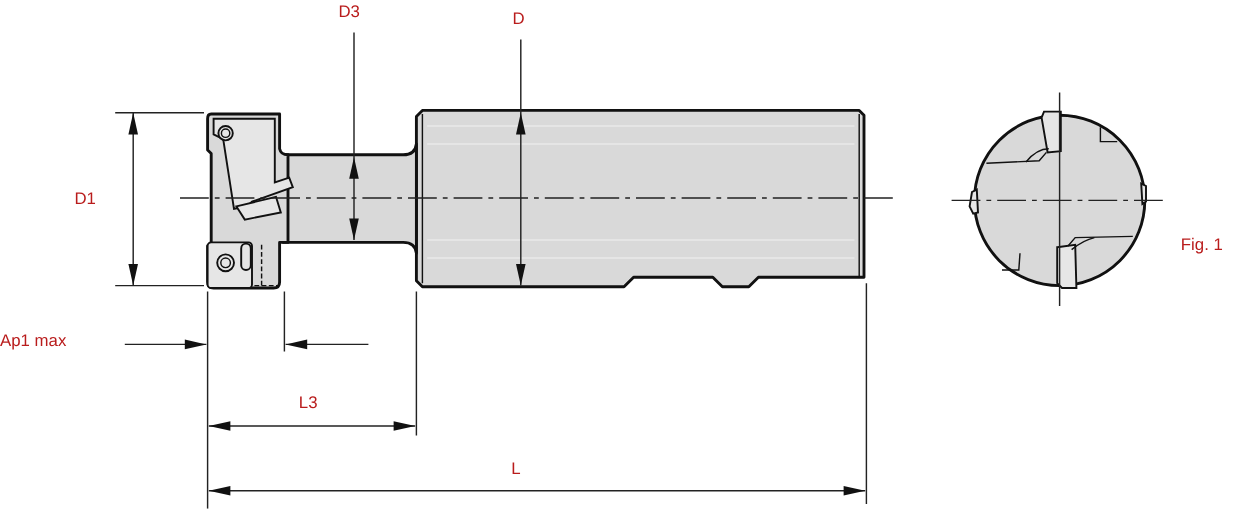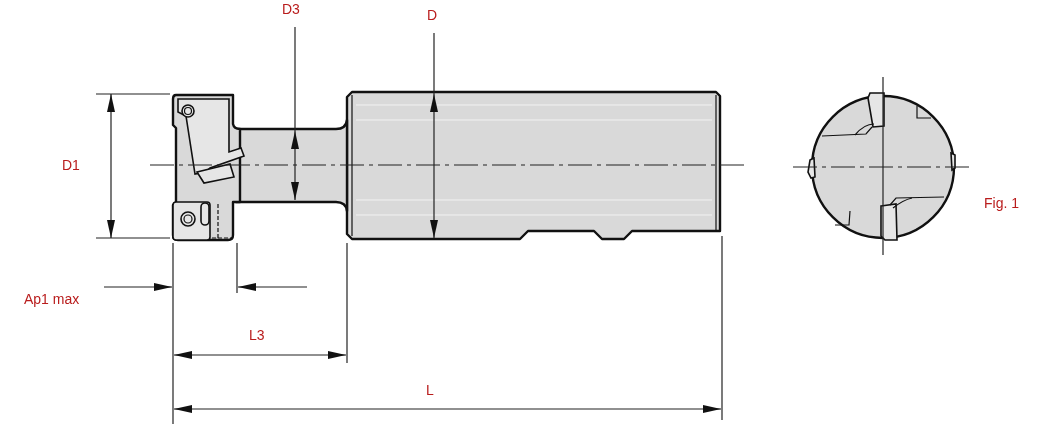--- a/index.html
+++ b/index.html
@@ -112,16 +112,16 @@
   <g>
     <line class="dim" x1="174" y1="409" x2="721" y2="409"></line>
     <polygon class="arrow" points="174,409 192,405 192,413"></polygon>
     <polygon class="arrow" points="721,409 703,405 703,413"></polygon>
   </g>
 </svg>
 
 <span class="lbl" style="left:282px; top:2px;">D3</span>
 <span class="lbl" style="left:427px; top:8px;">D</span>
 <span class="lbl" style="left:62px; top:158px;">D1</span>
-<span class="lbl" style="left:0px; top:292px;padding-left:24px;">Ap1 max</span>
+<span class="lbl" style="left:0px; top:276px;">Ap1 max</span>
 <span class="lbl" style="left:249px; top:328px;">L3</span>
 <span class="lbl" style="left:426px; top:383px;">L</span>
 <span class="lbl" style="left:984px; top:156px;margin-top:40px;">Fig. 1</span>
 
 </body></html>

